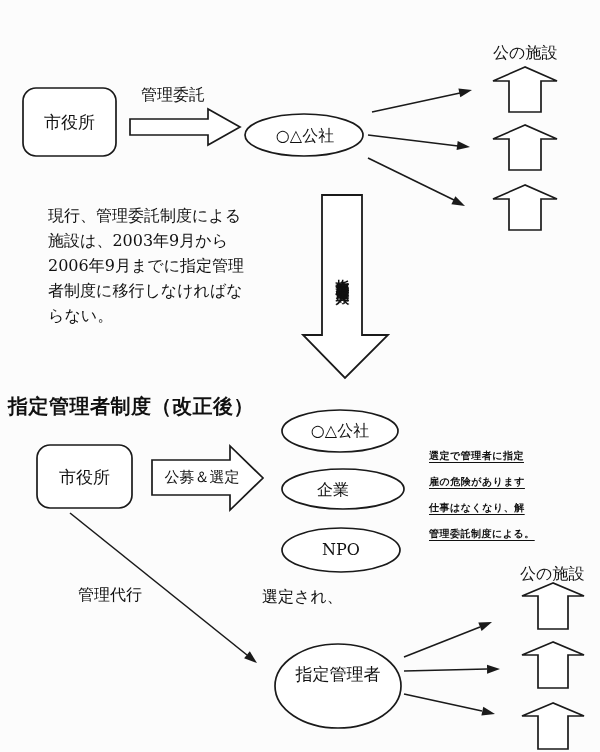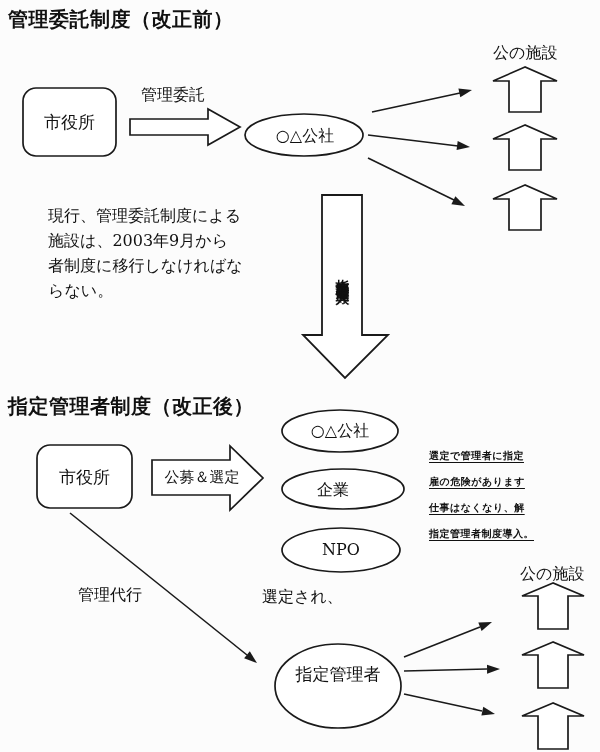--- a/index.html
+++ b/index.html
@@ -126,54 +126,54 @@
       <path d="M31,0 L0,13 L16,13 L16,46 L46,46 L46,13 L62,13 Z" fill="#fff" stroke="#1a1a1a" stroke-width="1.7"></path>
     </g>
     <g transform="translate(522,642)">
       <path d="M31,0 L0,13 L16,13 L16,46 L46,46 L46,13 L62,13 Z" fill="#fff" stroke="#1a1a1a" stroke-width="1.7"></path>
     </g>
     <g transform="translate(522,703)">
       <path d="M31,0 L0,13 L16,13 L16,46 L46,46 L46,13 L62,13 Z" fill="#fff" stroke="#1a1a1a" stroke-width="1.7"></path>
     </g>
   </svg>
 
-  <div class="txt gothic title" style="left:8px;top:6px;">管理委託制度（改正前）</div>
 
   <div class="txt serif t16" style="left:493px;top:43px;">公の施設</div>
 
   <div class="txt serif t17 center" style="left:23px;top:111px;width:93px;">市役所</div>
 
   <div class="txt serif t16" style="left:141px;top:85px;">管理委託</div>
 
   <div class="txt serif t16 center" style="left:246px;top:126px;width:118px;">○△公社</div>
 
   <div class="txt serif note" style="left:48px;top:203px;">
     <div>現行、管理委託制度による</div>
     <div>施設は、2003年9月から</div>
+    <div>2006年9月までに指定管理</div>
     <div>者制度に移行しなければな</div>
     <div>らない。</div>
   </div>
 
   <div class="txt gothic v-label" style="left:329px;top:209px;">指定管理者制度導入</div>
 
   <div class="txt gothic title" style="left:8px;top:381px;margin-top:12px;">指定管理者制度（改正後）</div>
 
   <div class="txt serif t17 center" style="left:37px;top:466px;width:95px;">市役所</div>
 
   <div class="txt serif center" style="left:162px;top:468px;width:80px;font-size:15px;">公募＆選定</div>
 
   <div class="txt serif t16 center" style="left:282px;top:421px;width:116px;">○△公社</div>
   <div class="txt serif t16 center" style="left:282px;top:480px;width:102px;">企業</div>
   <div class="txt serif t16 center" style="left:282px;top:540px;width:118px;">NPO</div>
 
   <div class="txt gothic warning" style="left:429px;top:443px;">
     <div>選定で管理者に指定</div>
     <div>雇の危険があります</div>
     <div>仕事はなくなり、解</div>
-    <div>指定管理者制度導入。</div>
+    <div>管理委託制度による。</div>
   </div>
 
   <div class="txt serif t16" style="left:78px;top:585px;">管理代行</div>
 
   <div class="txt serif t16" style="left:262px;top:587px;">選定され、</div>
 
   <div class="txt serif t17 center" style="left:276px;top:663px;width:124px;">指定管理者</div>
 
   <div class="txt serif t16" style="left:520px;top:564px;">公の施設</div>
 

